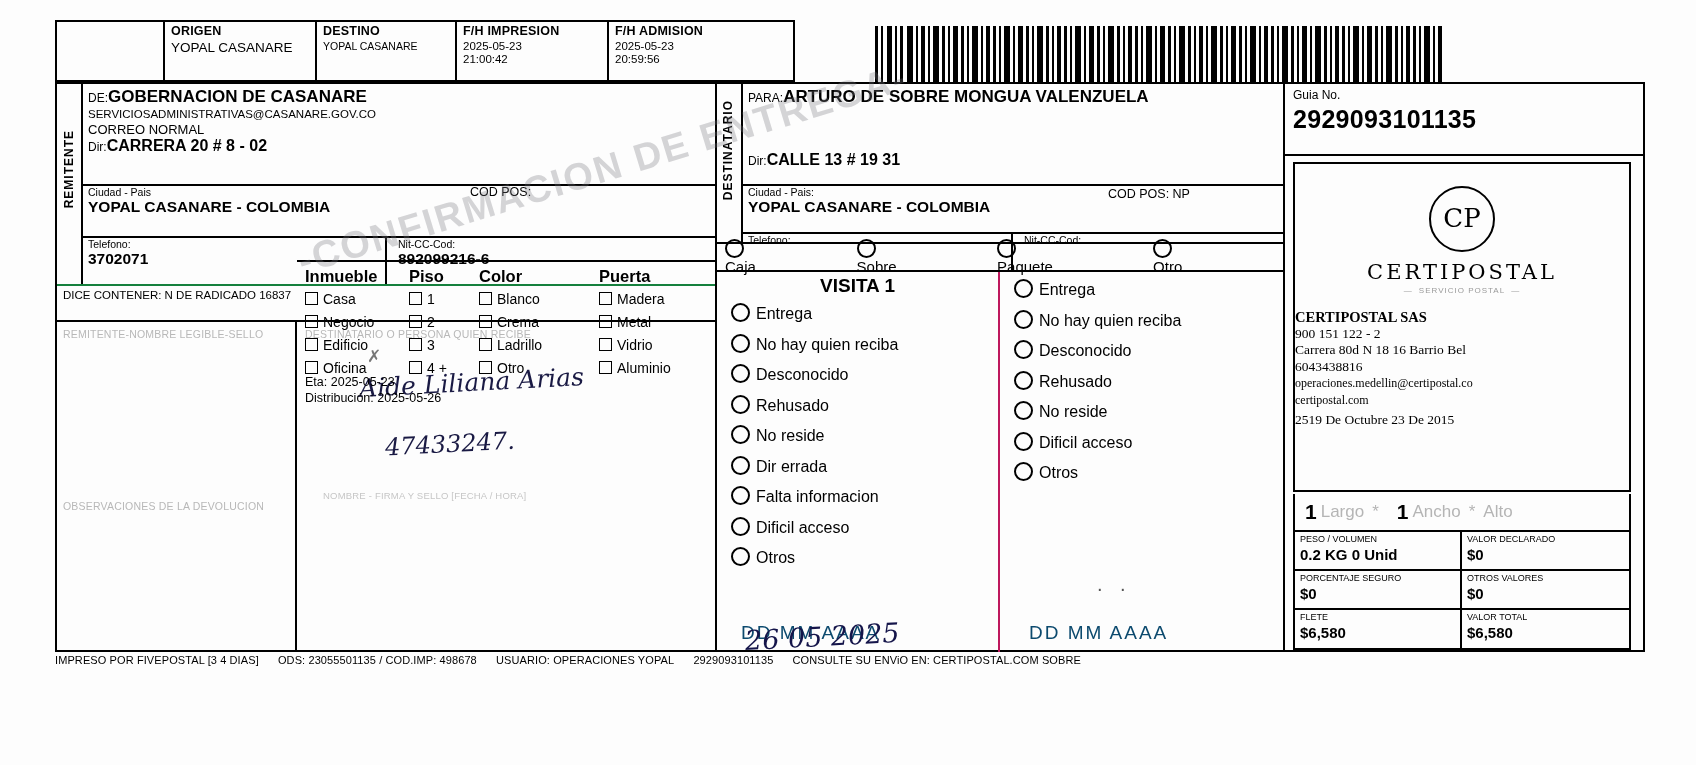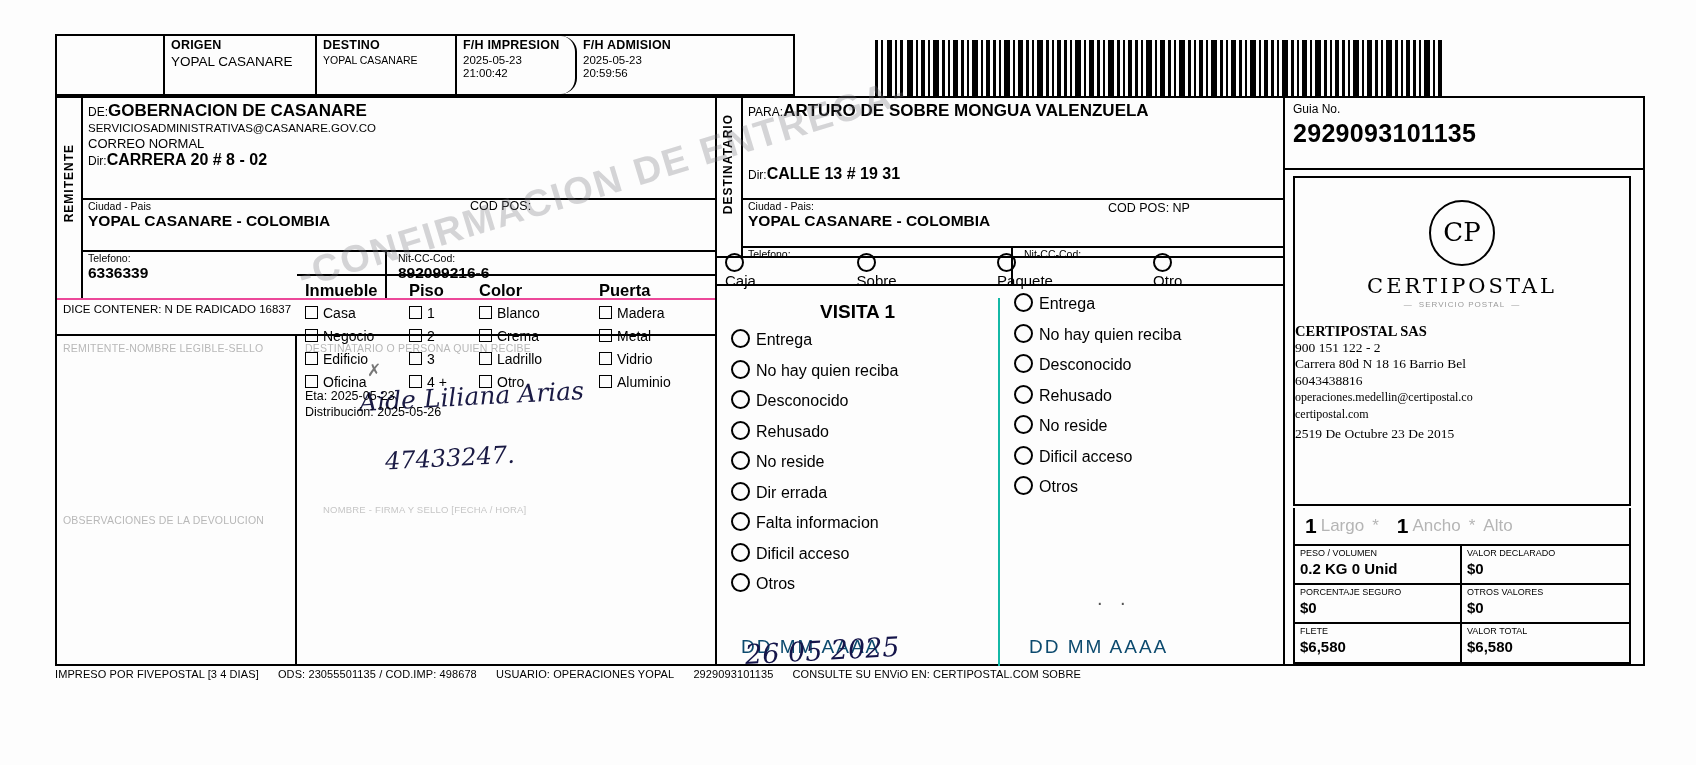--- a/index.html
+++ b/index.html
@@ -18,21 +18,21 @@
   .page {
     position: absolute;
     left: 0; top: 0;
     width: 1696px;
     height: 765px;
     background: #fdfdfd;
   }
   .sheet {
     position: absolute;
     left: 55px;
-    top: 34px;
+    top: 20px;
     width: 1590px;
     height: 660px;
   }
 
   
   .topstrip {
     position: absolute;
     left: 0; top: 0;
     width: 740px;
     height: 62px;
@@ -43,21 +43,21 @@
   .topcell {
     border-right: 2px solid #000;
     box-sizing: border-box;
     padding: 3px 5px 0 6px;
     position: relative;
   }
   .topcell:last-child { border-right: none; }
   .tc-empty { width: 108px; }
   .tc-origen { width: 152px; }
   .tc-destino { width: 140px; }
-  .tc-imp { width: 120px; border-radius: 16px; }
+  .tc-imp { width: 152px; }
   .tc-adm { width: 146px; }
   .tc-label {
     font-size: 12.5px;
     font-weight: bold;
     letter-spacing: .2px;
     line-height: 13px;
   }
   .tc-val {
     font-size: 13.5px;
     line-height: 15px;
@@ -173,21 +173,21 @@
     border-left: 2px solid #000;
   }
 
   
   .dice {
     position: absolute;
     left: 0;
     top: 200px;
     width: 100%;
     height: 36px;
-    border-top: 2px solid #ec4899;
+    border-top: 2px solid #15803d;
     box-sizing: border-box;
     font-size: 11.5px;
     padding: 3px 0 0 6px;
   }
 
   
   .firma {
     position: absolute;
     left: 0;
     top: 236px;
@@ -323,21 +323,21 @@
     height: 382px;
     border-top: 2px solid #000;
     box-sizing: border-box;
     display: flex;
   }
   .visita {
     width: 50%;
     box-sizing: border-box;
     padding-top: 3px;
   }
-  .visita.first { border-right: 2px solid #14b8a6; margin-top: 12px; }
+  .visita.first { border-right: 2px solid #be185d; }
   .v-title {
     text-align: center;
     font-weight: bold;
     font-size: 19px;
     margin-bottom: 2px;
   }
   .v-item {
     font-size: 16px;
     line-height: 30.5px;
     padding-left: 14px;
@@ -641,21 +641,21 @@
           <div style="position:absolute; left:382px; top:2px;">
             <div class="sub-label" style="font-size:12.5px">COD POS:</div>
             <div class="sub-val"></div>
           </div>
         </div>
 
         <div class="hl" style="top:152px;"></div>
         <div class="subrow" style="top:152px; height:48px;">
           <div style="position:absolute; left:0; top:2px; width:302px;">
             <div class="sub-label">Telefono:</div>
-            <div class="sub-val">6336339</div>
+            <div class="sub-val">3702071</div>
           </div>
           <div class="vdiv" style="left:302px; top:0; height:48px;"></div>
           <div style="position:absolute; left:310px; top:2px;">
             <div class="sub-label">Nit-CC-Cod:</div>
             <div class="sub-val">892099216-6</div>
           </div>
         </div>
 
         <div class="dice">DICE CONTENER: N DE RADICADO 16837</div>
 

